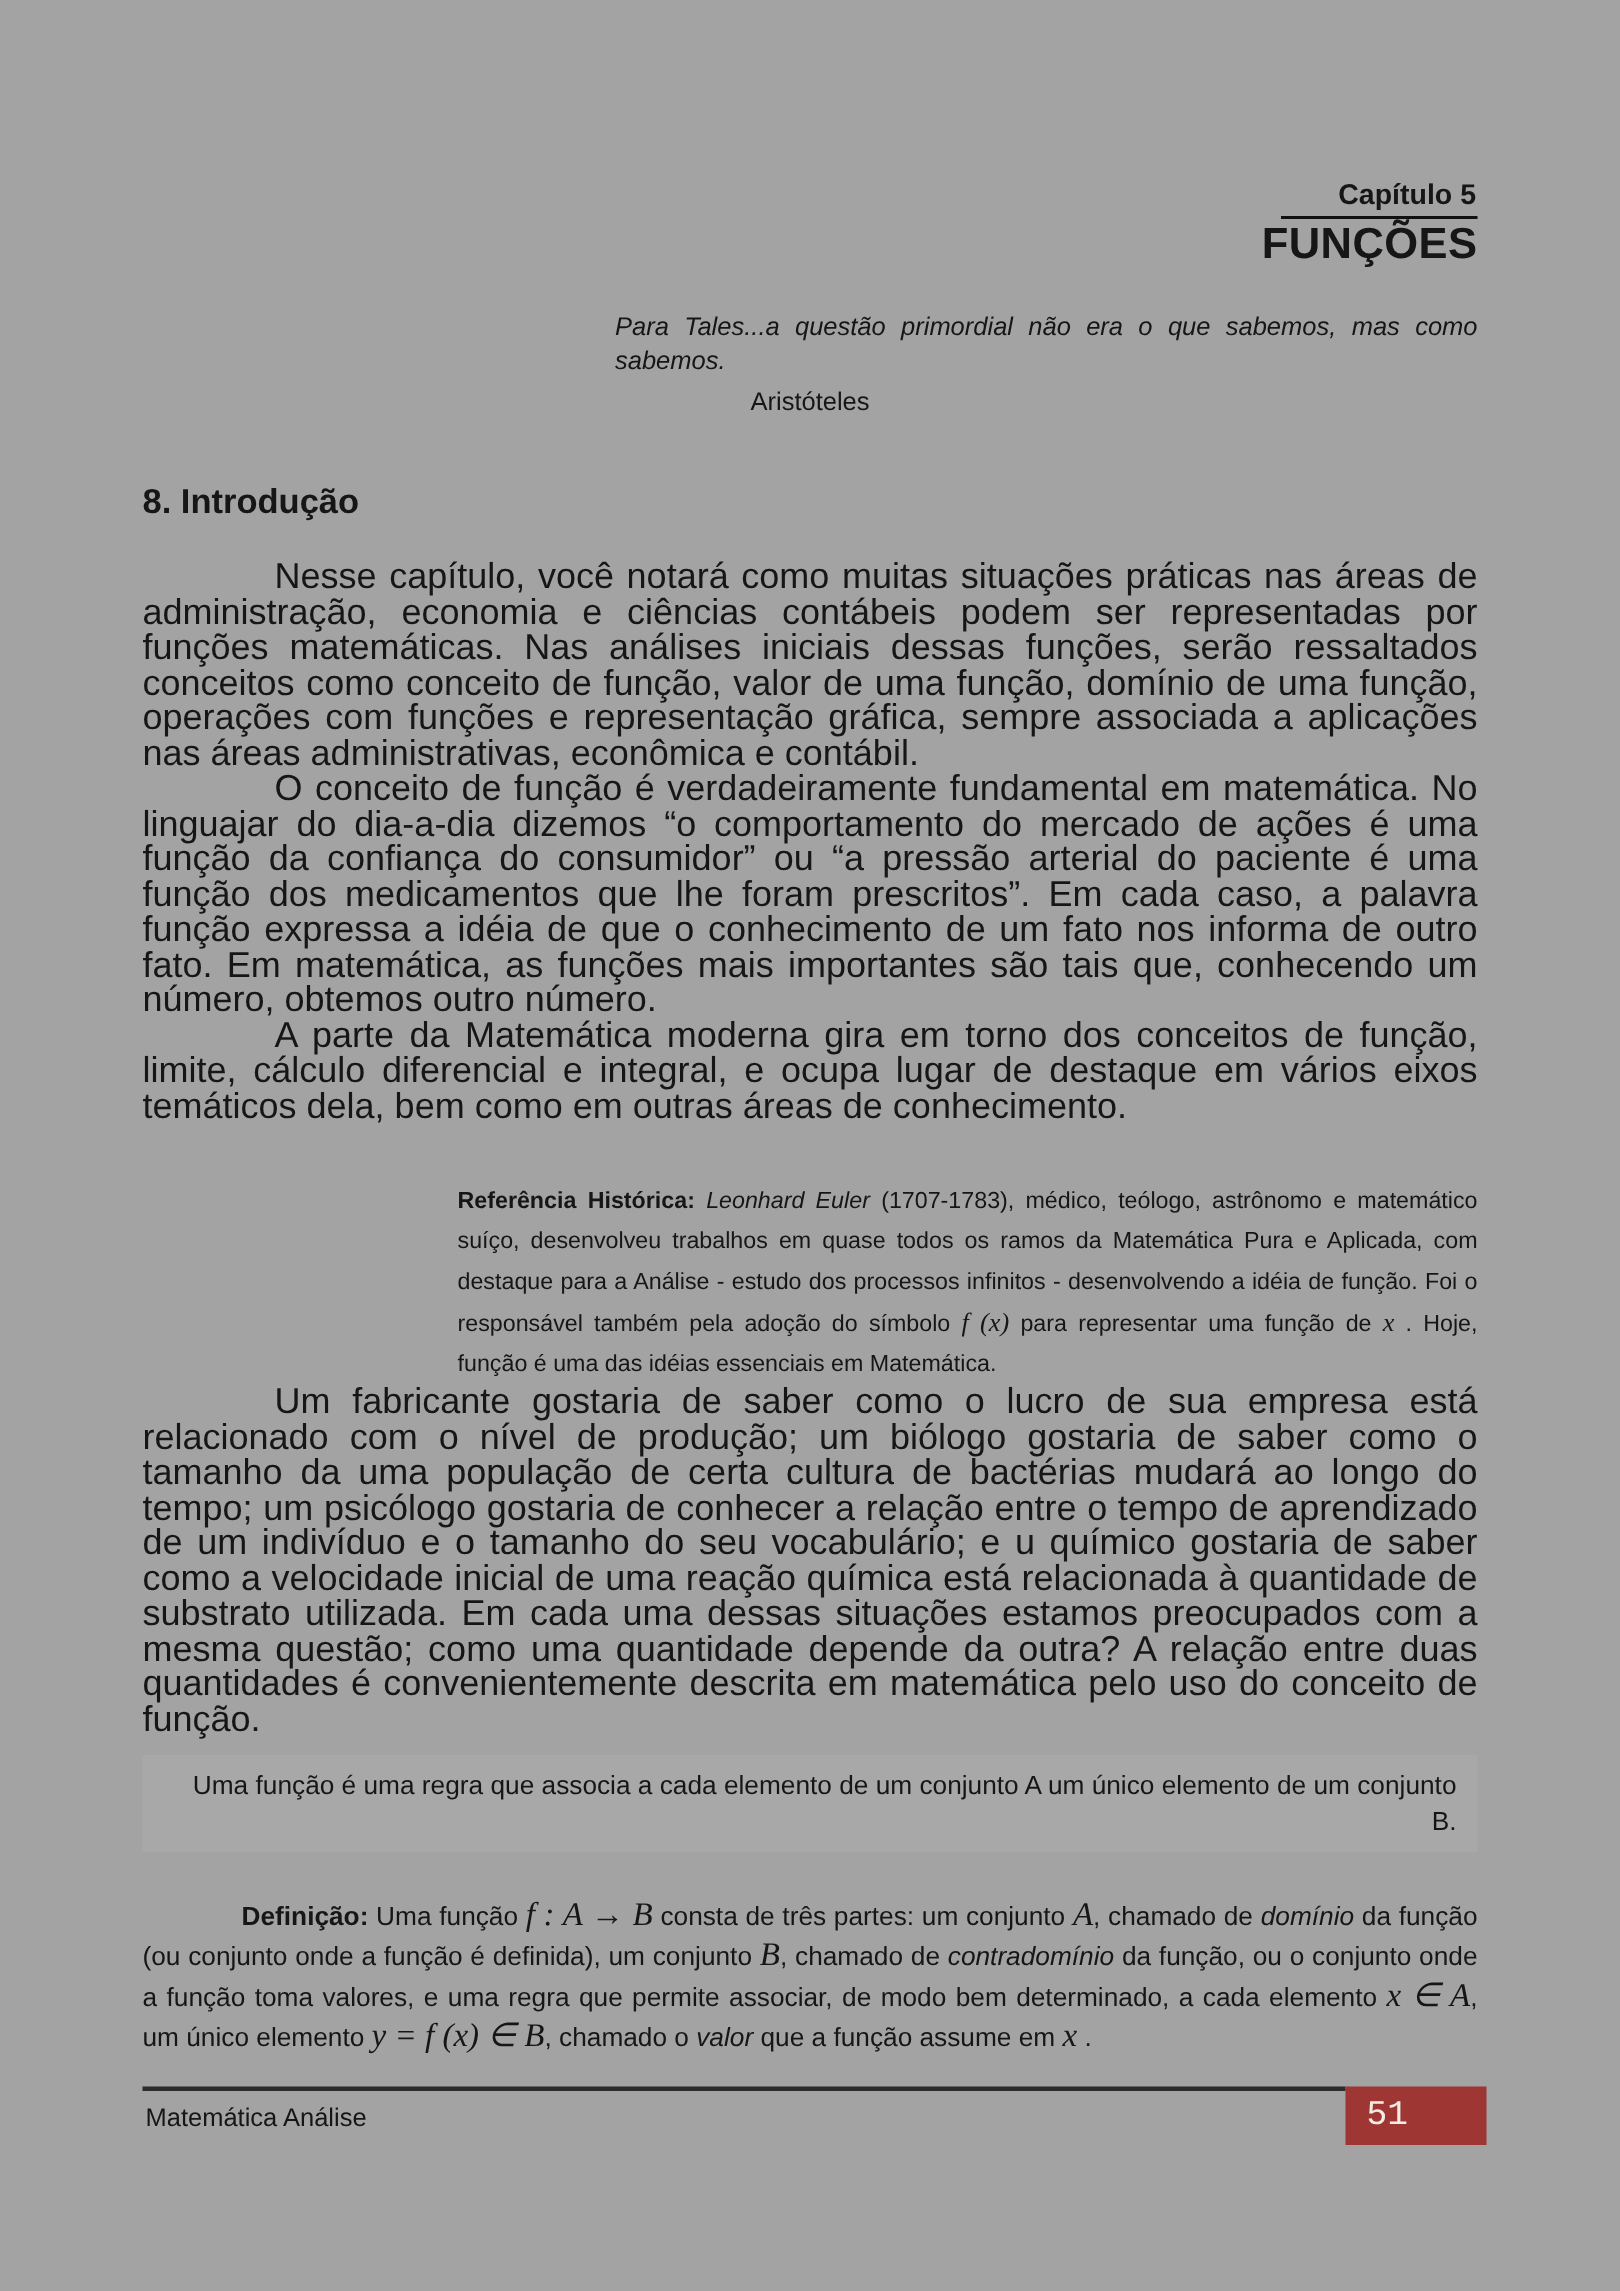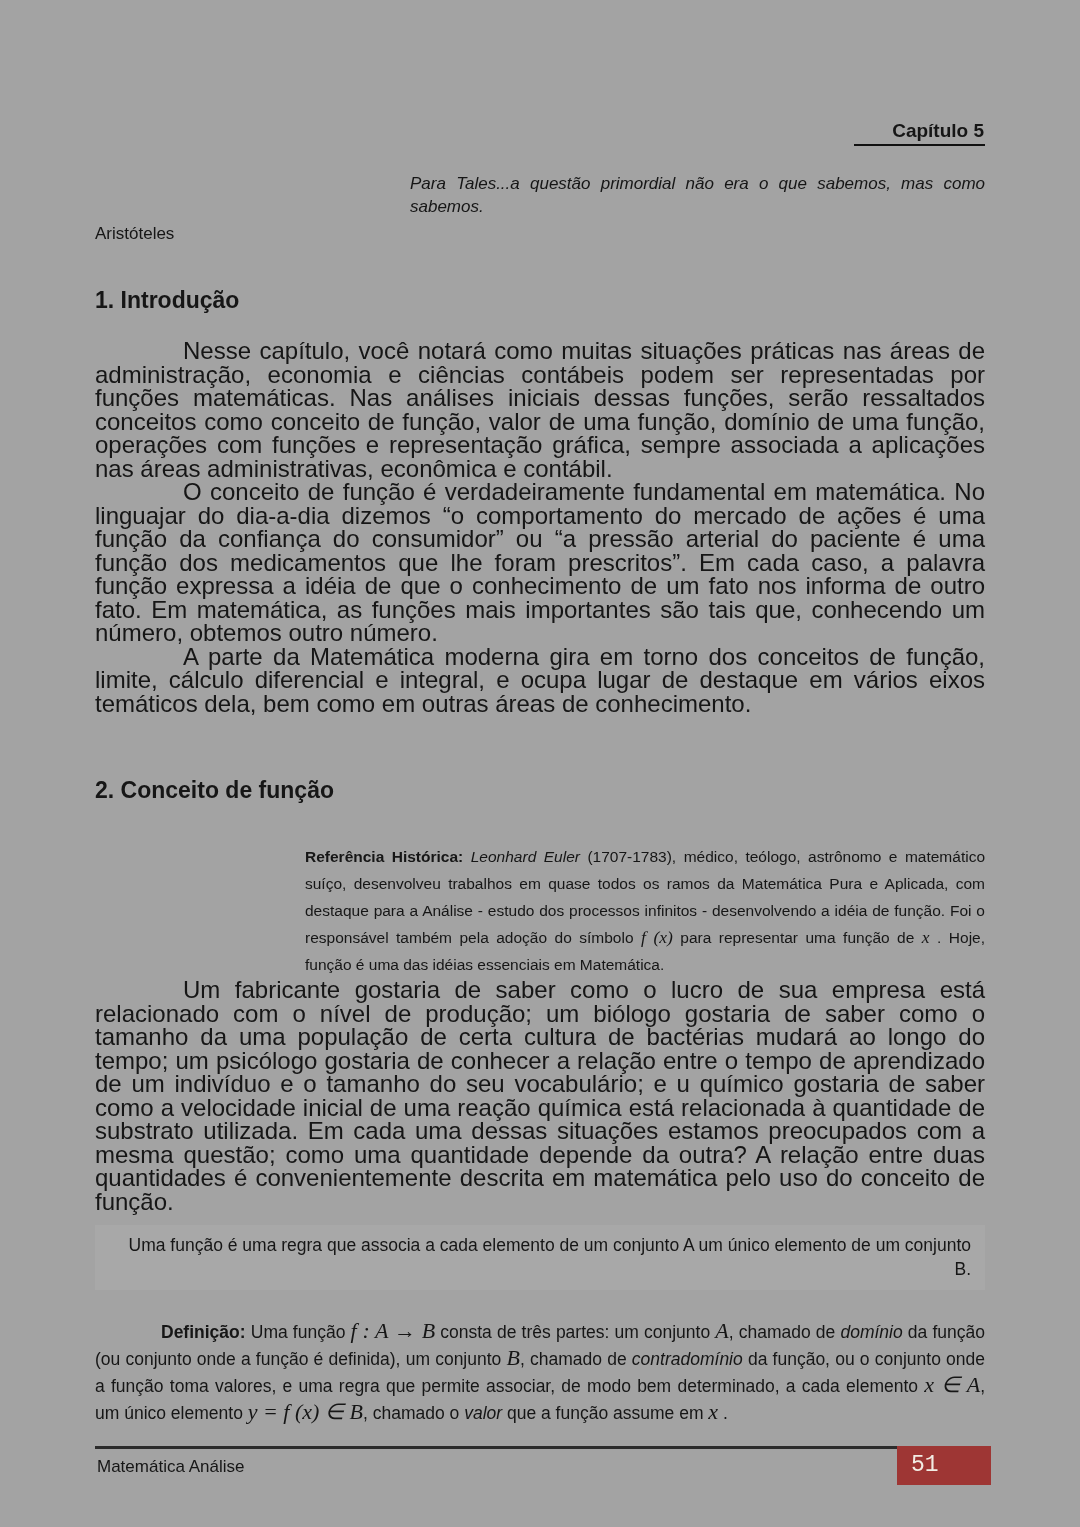--- a/index.html
+++ b/index.html
@@ -21,21 +21,21 @@
     border-bottom:2px solid #111;
     padding:0 1px 2px 38px;
   }
   .chapter-title{
     font-weight:bold;font-size:29px;line-height:33px;
     margin-top:1px;letter-spacing:.3px;
   }
 
   
   .epigraph{margin:26px 0 0 315px;font-style:italic;font-size:17px;line-height:23px;text-align:justify;}
-  .epigraph-author{text-align:left;font-style:normal;font-size:17px;line-height:23px;margin-top:4px;}
+  .epigraph-author{text-align:center;font-style:normal;font-size:17px;line-height:23px;margin-top:4px;}
 
   
   .section-heading{font-weight:bold;font-size:23px;line-height:30px;margin:0;}
   .h-intro{margin-top:40px;}
   .h-concept{margin-top:60px;}
 
   
   p.body{
     margin:0;font-size:24px;line-height:23.5px;
     text-align:justify;text-indent:88px;
@@ -97,32 +97,32 @@
   }
 </style>
 </head>
 <body>
 
 <div class="page">
   <div class="content">
 
     <div class="chapter-head">
       <span class="chapter-label">Capítulo 5</span>
+      <div class="chapter-title">FUNÇÕES</div>
     </div>
 
     <div class="epigraph">Para Tales...a questão primordial não era o que sabemos, mas como sabemos.</div>
     <div class="epigraph-author">Aristóteles</div>
 
-    <h2 class="section-heading h-intro">1. Introdução</h2>
+    <h2 class="section-heading h-intro">8. Introdução</h2>
 
     <p class="body first">Nesse capítulo, você notará como muitas situações práticas nas áreas de administração, economia e ciências contábeis podem ser representadas por funções matemáticas. Nas análises iniciais dessas funções, serão ressaltados conceitos como conceito de função, valor de uma função, domínio de uma função, operações com funções e representação gráfica, sempre associada a aplicações nas áreas administrativas, econômica e contábil.</p>
     <p class="body">O conceito de função é verdadeiramente fundamental em matemática. No linguajar do dia-a-dia dizemos “o comportamento do mercado de ações é uma função da confiança do consumidor” ou “a pressão arterial do paciente é uma função dos medicamentos que lhe foram prescritos”. Em cada caso, a palavra função expressa a idéia de que o conhecimento de um fato nos informa de outro fato. Em matemática, as funções mais importantes são tais que, conhecendo um número, obtemos outro número.</p>
     <p class="body">A parte da Matemática moderna gira em torno dos conceitos de função, limite, cálculo diferencial e integral, e ocupa lugar de destaque em vários eixos temáticos dela, bem como em outras áreas de conhecimento.</p>
 
-    <h2 class="section-heading h-concept">2. Conceito de função</h2>
 
     <div class="reference"><span class="bold">Referência Histórica</span><span class="bold">: </span><span class="italic">Leonhard Euler</span><span> (1707-1783), médico, teólogo, astrônomo e matemático suíço, desenvolveu trabalhos em quase todos os ramos da Matemática Pura e Aplicada, com destaque para a Análise - estudo dos processos infinitos - desenvolvendo a idéia de função. Foi o responsável também pela adoção do símbolo </span><span class="math">f (x)</span><span> para representar uma função de </span><span class="math">x</span><span> . Hoje, função é uma das idéias essenciais em Matemática.</span></div>
 
     <p class="body fabricante">Um fabricante gostaria de saber como o lucro de sua empresa está relacionado com o nível de produção; um biólogo gostaria de saber como o tamanho da uma população de certa cultura de bactérias mudará ao longo do tempo; um psicólogo gostaria de conhecer a relação entre o tempo de aprendizado de um indivíduo e o tamanho do seu vocabulário; e u químico gostaria de saber como a velocidade inicial de uma reação química está relacionada à quantidade de substrato utilizada. Em cada uma dessas situações estamos preocupados com a mesma questão; como uma quantidade depende da outra? A relação entre duas quantidades é convenientemente descrita em matemática pelo uso do conceito de função.</p>
 
     <div class="gray-box">Uma função é uma regra que associa a cada elemento de um conjunto A um único elemento de um conjunto B.</div>
 
     <p class="definition"><span class="bold">Definição:</span><span> Uma função </span><span class="math">f : A → B</span><span> consta de três partes: um conjunto </span><span class="math">A</span><span>, chamado de </span><span class="italic">domínio</span><span> da função (ou conjunto onde a função é definida), um conjunto </span><span class="math">B</span><span>, chamado de </span><span class="italic">contradomínio</span><span> da função, ou o conjunto onde a função toma valores, e uma regra que permite associar, de modo bem determinado, a cada elemento </span><span class="math">x ∈ A</span><span>, um único elemento </span><span class="math">y = f (x) ∈ B</span><span>, chamado o </span><span class="italic">valor</span><span> que a função assume em </span><span class="math">x</span><span> .</span></p>
 
     <div class="footer">

